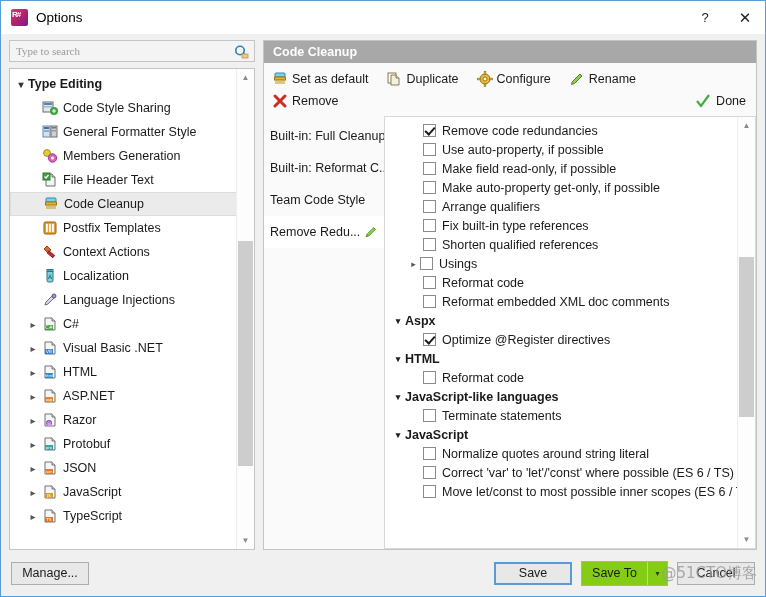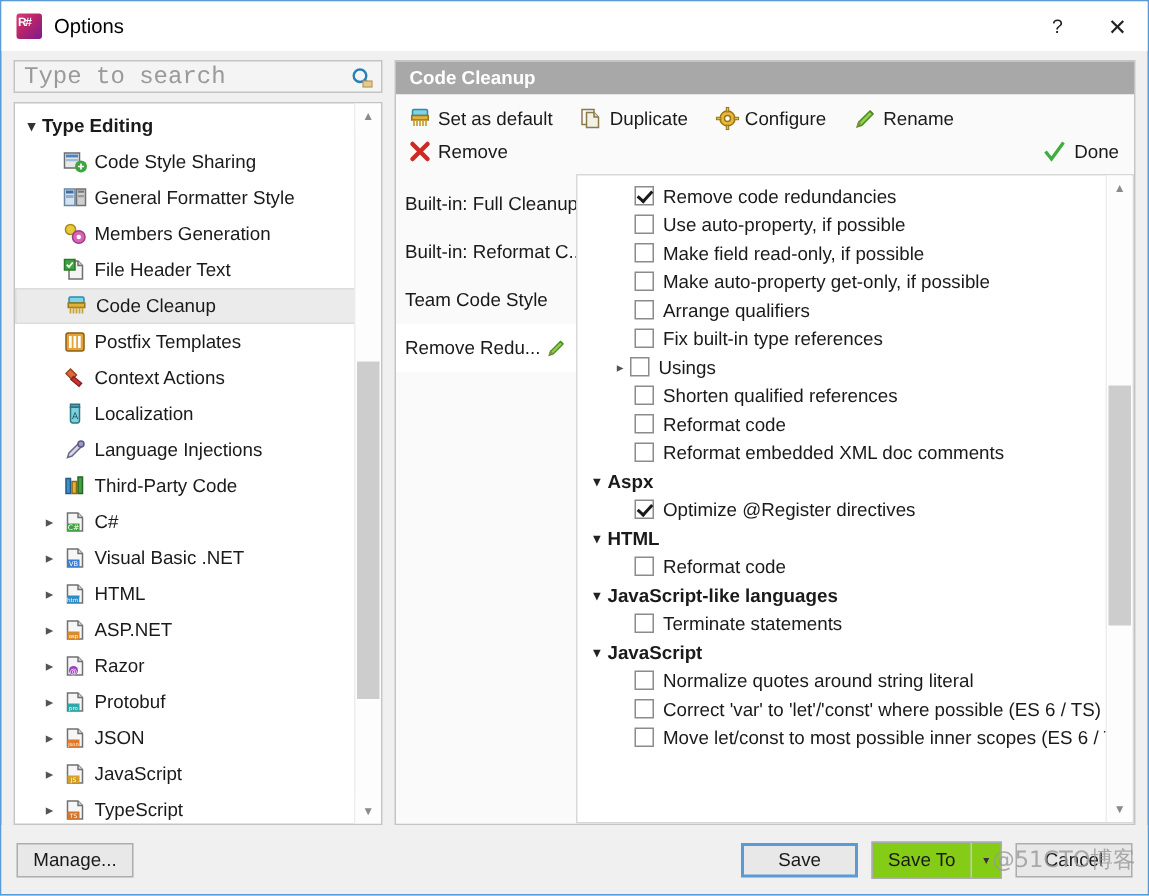--- a/index.html
+++ b/index.html
@@ -49,21 +49,21 @@
     padding:6px 6px 0 8px;display:flex;flex-direction:column;
   }
   .searchbox{
     height:22px;flex:0 0 22px;box-sizing:border-box;
     border:1px solid #c4c4c4;background:#f4f4f4;
     display:flex;align-items:center;position:relative;
     margin-bottom:6px;
   }
   .searchbox input{
     border:none;outline:none;background:transparent;
-    font-family:Liberation Mono, monospace;font-size:16px;
+    font-family:Liberation Serif, serif;font-size:11px;
     color:#0369a1;padding:0 24px 0 6px;width:100%;height:20px;
   }
   .searchbox input::placeholder{color:#9a9a9a;}
   .search-icon{
     position:absolute;right:4px;top:2px;width:17px;height:17px;
   }
   .treewrap{
     flex:1 1 auto;box-sizing:border-box;
     border:1px solid #c4c4c4;background:#fff;
     position:relative;overflow:hidden;margin-bottom:0;
@@ -325,30 +325,20 @@
             </div>
             <div class="node" style="padding-left: 30px;">
               <span class="nodeicon">
                 <svg width="16" height="16" viewBox="0 0 16 16">
                   <path d="M3 13l3-1 7-7-2-2-7 7z" fill="#d8d8ea" stroke="#6a6a8a"></path>
         <circle cx="12" cy="4" r="2" fill="#9a9ac5" stroke="#5a5a80"></circle>
                 </svg>
               </span>
               <span class="lbl">Language Injections</span>
             </div>
-            <div class="node" style="padding-left: 30px;">
-              <span class="nodeicon">
-                <svg width="16" height="16" viewBox="0 0 16 16">
-                  <rect x="2" y="3" width="3" height="10" fill="#3b8fd0" stroke="#235a86"></rect>
-        <rect x="6" y="5" width="3" height="8" fill="#e0b23c" stroke="#8a6a16"></rect>
-        <rect x="10" y="2" width="3" height="11" fill="#3fa33f" stroke="#256625"></rect>
-                </svg>
-              </span>
-              <span class="lbl">Third-Party Code</span>
-            </div>
             <div class="node" style="padding-left: 16px;">
               <span class="arrow collapsed"></span>
               <span class="nodeicon">
                 <svg width="16" height="16" viewBox="0 0 16 16">
                   <path d="M3 2h7l3 3v9H3z" fill="#f6f6f6" stroke="#707070"></path>
         <path d="M10 2v3h3" fill="#dcdcdc" stroke="#707070"></path>
         <rect x="3" y="9" width="8" height="5" fill="#3fa33f"></rect>
         <text x="7" y="13.3" font-size="5" fill="#fff" text-anchor="middle" font-family="DejaVu Sans">C#</text>
                 </svg>
               </span>
@@ -571,28 +561,28 @@
                 <span class="olabel">Make auto-property get-only, if possible</span>
               </div>
               <div class="optrow" style="padding-left: 38px;">
                 <span class="cb"></span>
                 <span class="olabel">Arrange qualifiers</span>
               </div>
               <div class="optrow" style="padding-left: 38px;">
                 <span class="cb"></span>
                 <span class="olabel">Fix built-in type references</span>
               </div>
+              <div class="optrow" style="padding-left: 38px;">
+                <span class="cb"></span>
+                <span class="olabel">Shorten qualified references</span>
+              </div>
               <div class="optrow" style="padding-left: 22px;">
                 <span class="oarrow tri"></span>
                 <span class="cb"></span>
                 <span class="olabel">Usings</span>
-              </div>
-              <div class="optrow" style="padding-left: 38px;">
-                <span class="cb"></span>
-                <span class="olabel">Shorten qualified references</span>
               </div>
               <div class="optrow" style="padding-left: 38px;">
                 <span class="cb"></span>
                 <span class="olabel">Reformat code</span>
               </div>
               <div class="optrow" style="padding-left: 38px;">
                 <span class="cb"></span>
                 <span class="olabel">Reformat embedded XML doc comments</span>
               </div>
               <div class="optrow group">

